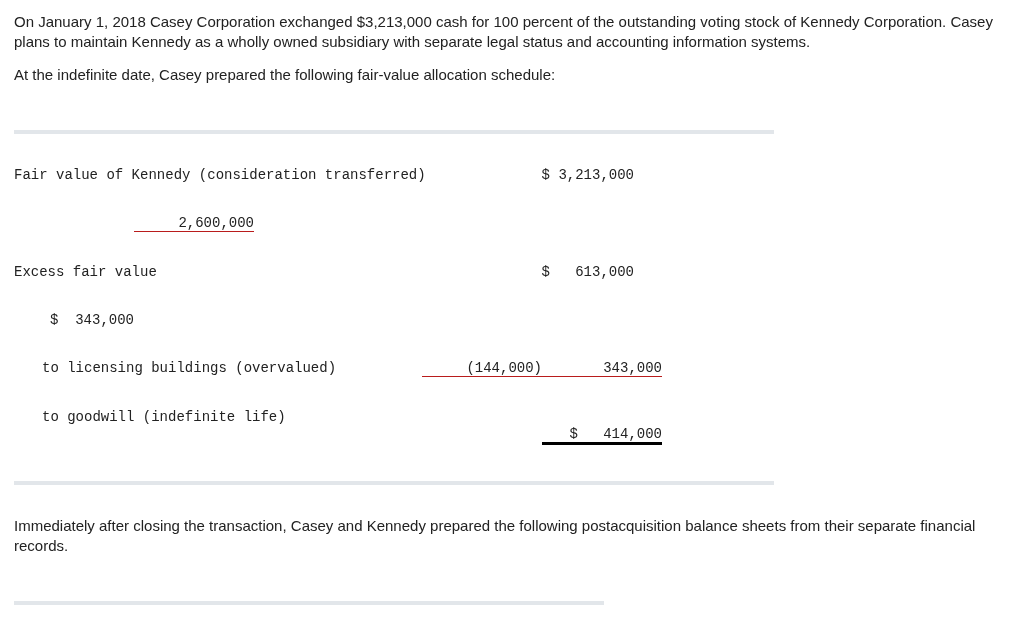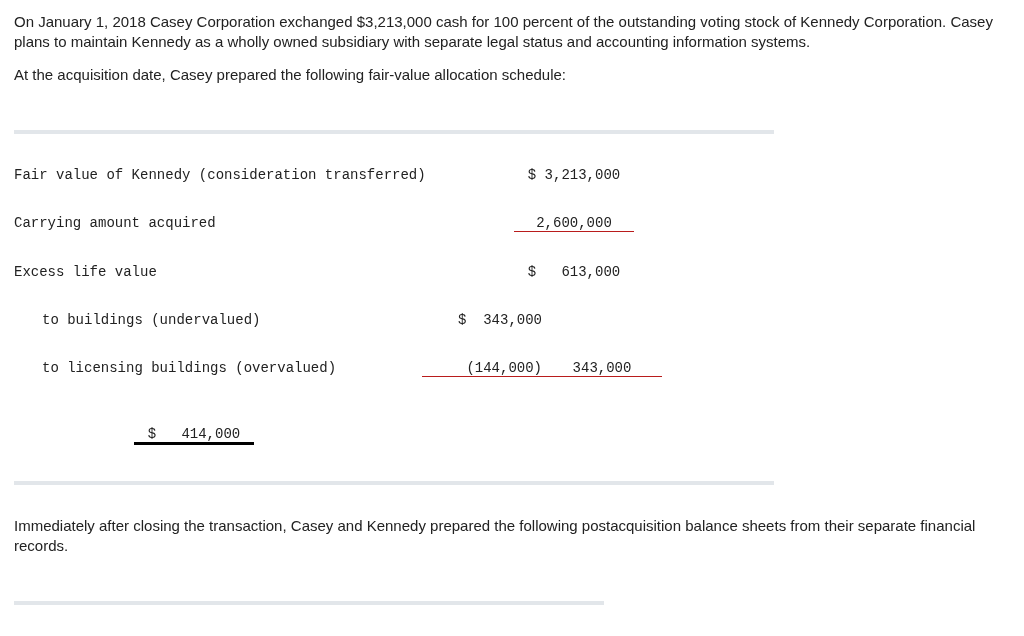--- a/index.html
+++ b/index.html
@@ -22,61 +22,60 @@
   .hl {
     background: #e2e6ea;
     display: block;
     width: 760px;
     height: 4px;
     margin: 1px 0;
   }
   .row { display: flex; }
   .c-label { width: 380px; }
   .c-mid { width: 120px; text-align: right; }
-  .c-right { width: 120px; text-align: center; }
+  .c-right { width: 120px; text-align: right; }
   .c-acc { width: 300px; }
   .c-col { width: 130px; text-align: right; }
   .indent1 { padding-left: 28px; }
   .ul1 { border-bottom: 1px solid #b91c1c; }
   .ul2 { border-bottom: 1px solid #000; box-shadow: 0 2px 0 #000; margin-top: 17px; }
 </style>
 </head>
 <body>
 
 <p class="narr">On January 1, 2018 Casey Corporation exchanged $3,213,000 cash for 100 percent of the outstanding voting stock of Kennedy Corporation. Casey plans to maintain Kennedy as a wholly owned subsidiary with separate legal status and accounting information systems.</p>
-<p class="narr">At the acquisition date, Casey prepared the following fair-value allocation schedule:</p>
+<p class="narr">At the indefinite date, Casey prepared the following fair-value allocation schedule:</p>
 
 <div class="block mono">
   <span class="hl"></span>
   <div class="row">
     <span class="c-label">Fair value of Kennedy (consideration transferred)</span>
     <span class="c-mid"></span>
     <span class="c-right">$ 3,213,000</span>
   </div>
   <div class="row">
-    <span class="c-label">Carrying amount acquired</span>
     <span class="c-mid"></span>
     <span class="c-right ul1">2,600,000</span>
   </div>
   <div class="row">
-    <span class="c-label">Excess life value</span>
+    <span class="c-label">Excess fair value</span>
     <span class="c-mid"></span>
     <span class="c-right">$   613,000</span>
   </div>
   <div class="row">
-    <span class="c-label indent1">to buildings (undervalued)</span>
     <span class="c-mid">$  343,000</span>
     <span class="c-right"></span>
   </div>
   <div class="row">
     <span class="c-label indent1">to licensing buildings (overvalued)</span>
     <span class="c-mid ul1">(144,000)</span>
     <span class="c-right ul1">343,000</span>
   </div>
   <div class="row">
+    <span class="c-label indent1">to goodwill (indefinite life)</span>
     <span class="c-mid"></span>
     <span class="c-right ul2">$   414,000</span>
   </div>
   <span class="hl" style="margin-top:6px"></span>
 </div>
 
 <p class="narr">Immediately after closing the transaction, Casey and Kennedy prepared the following postacquisition balance sheets from their separate financial records.</p>
 
 <div class="block mono">
   <span class="hl" style="width:590px"></span>

